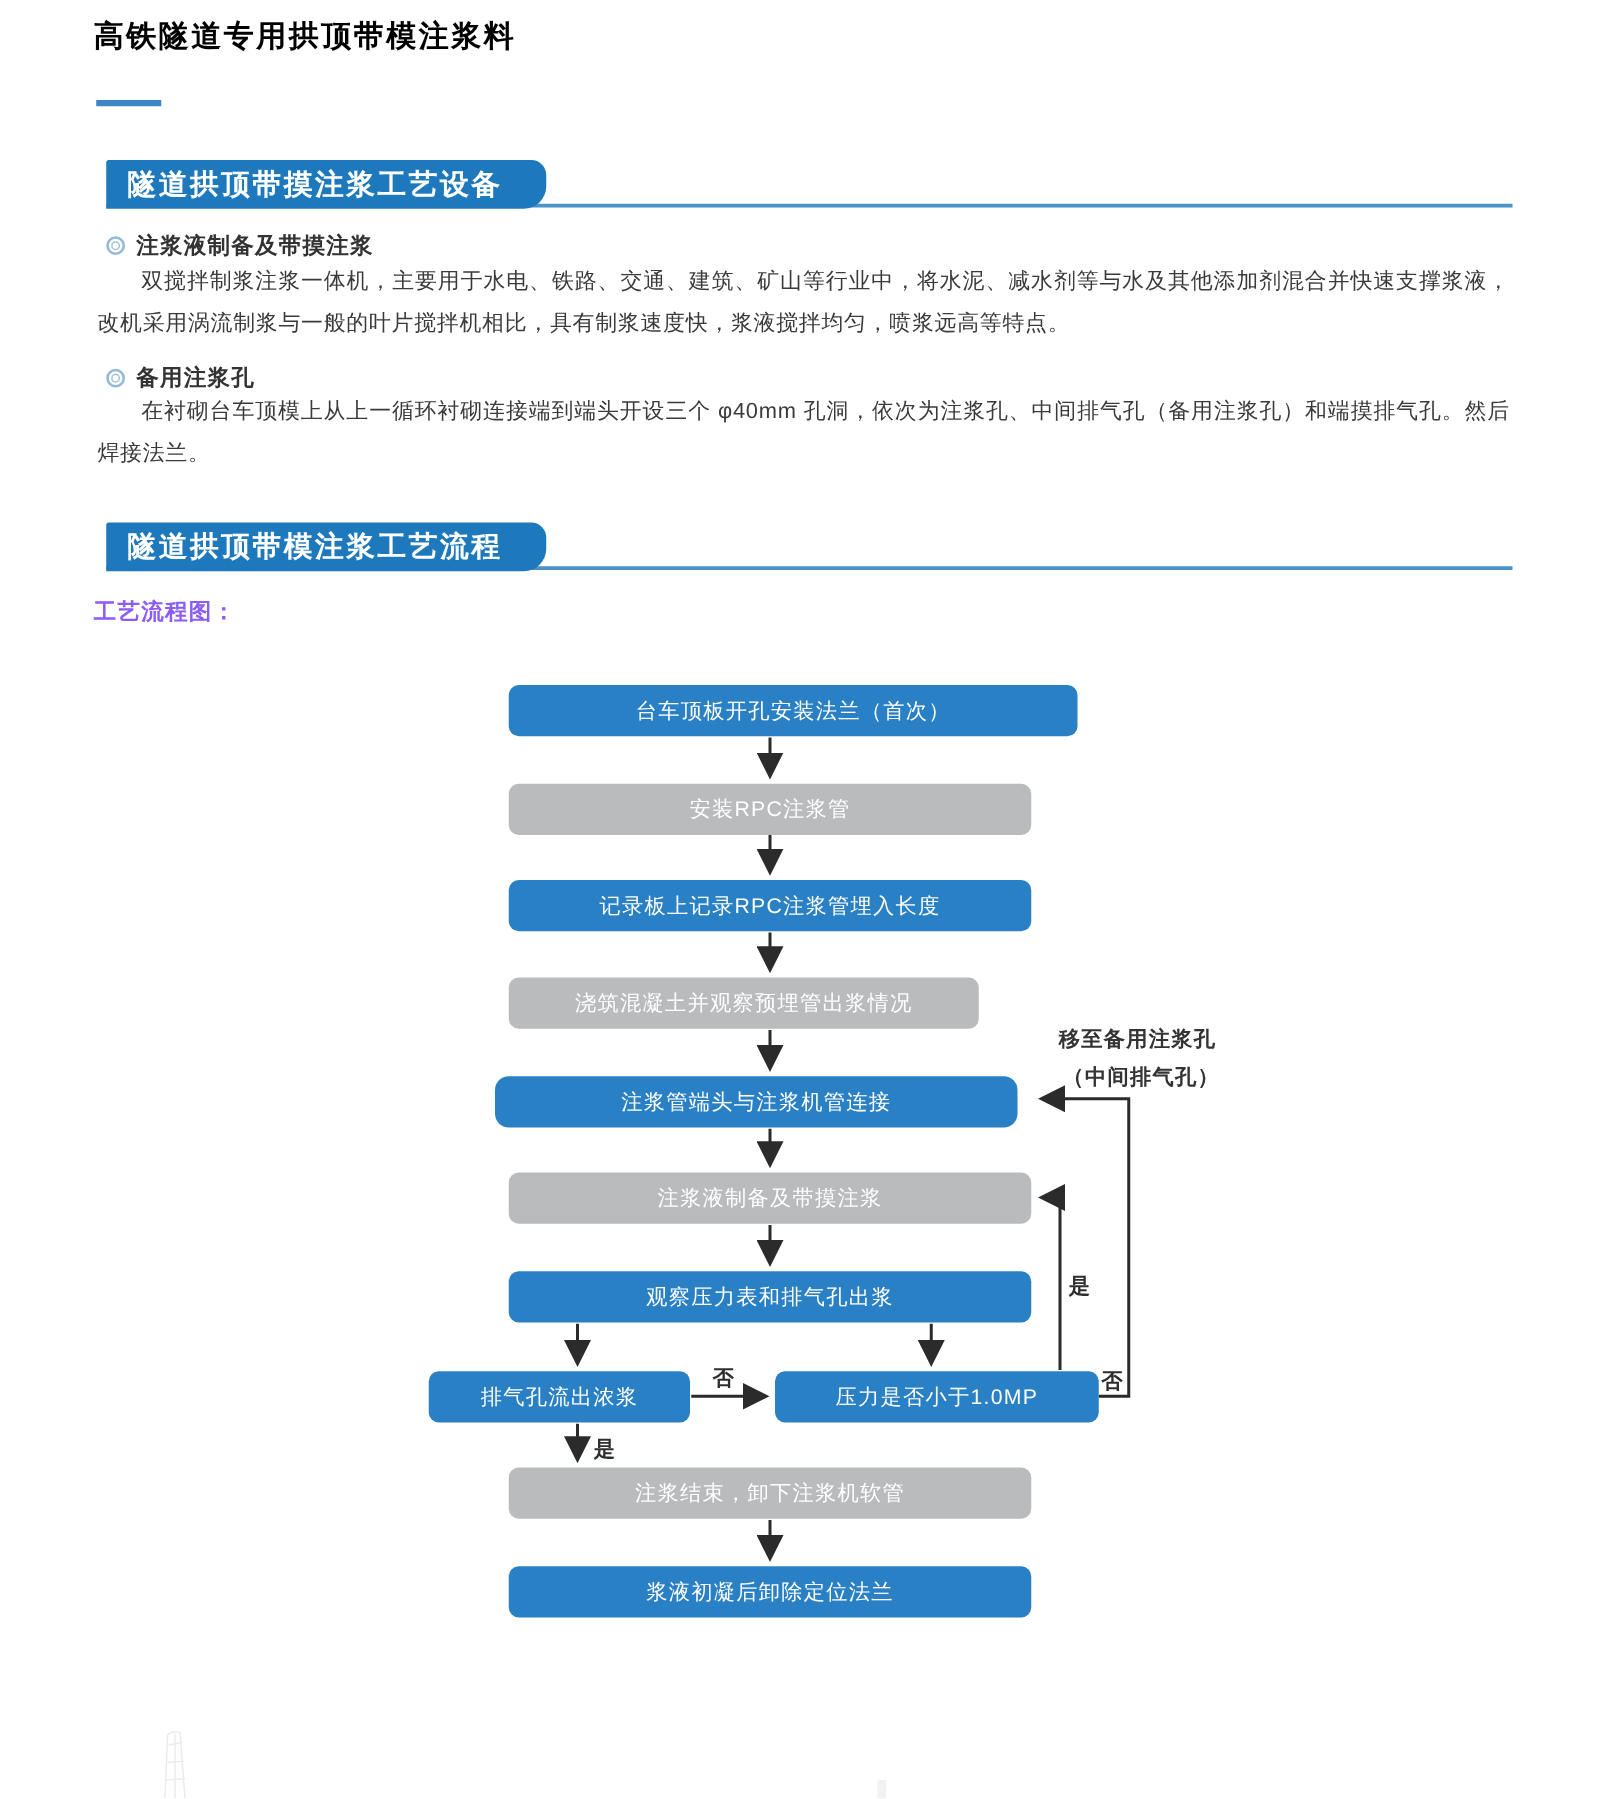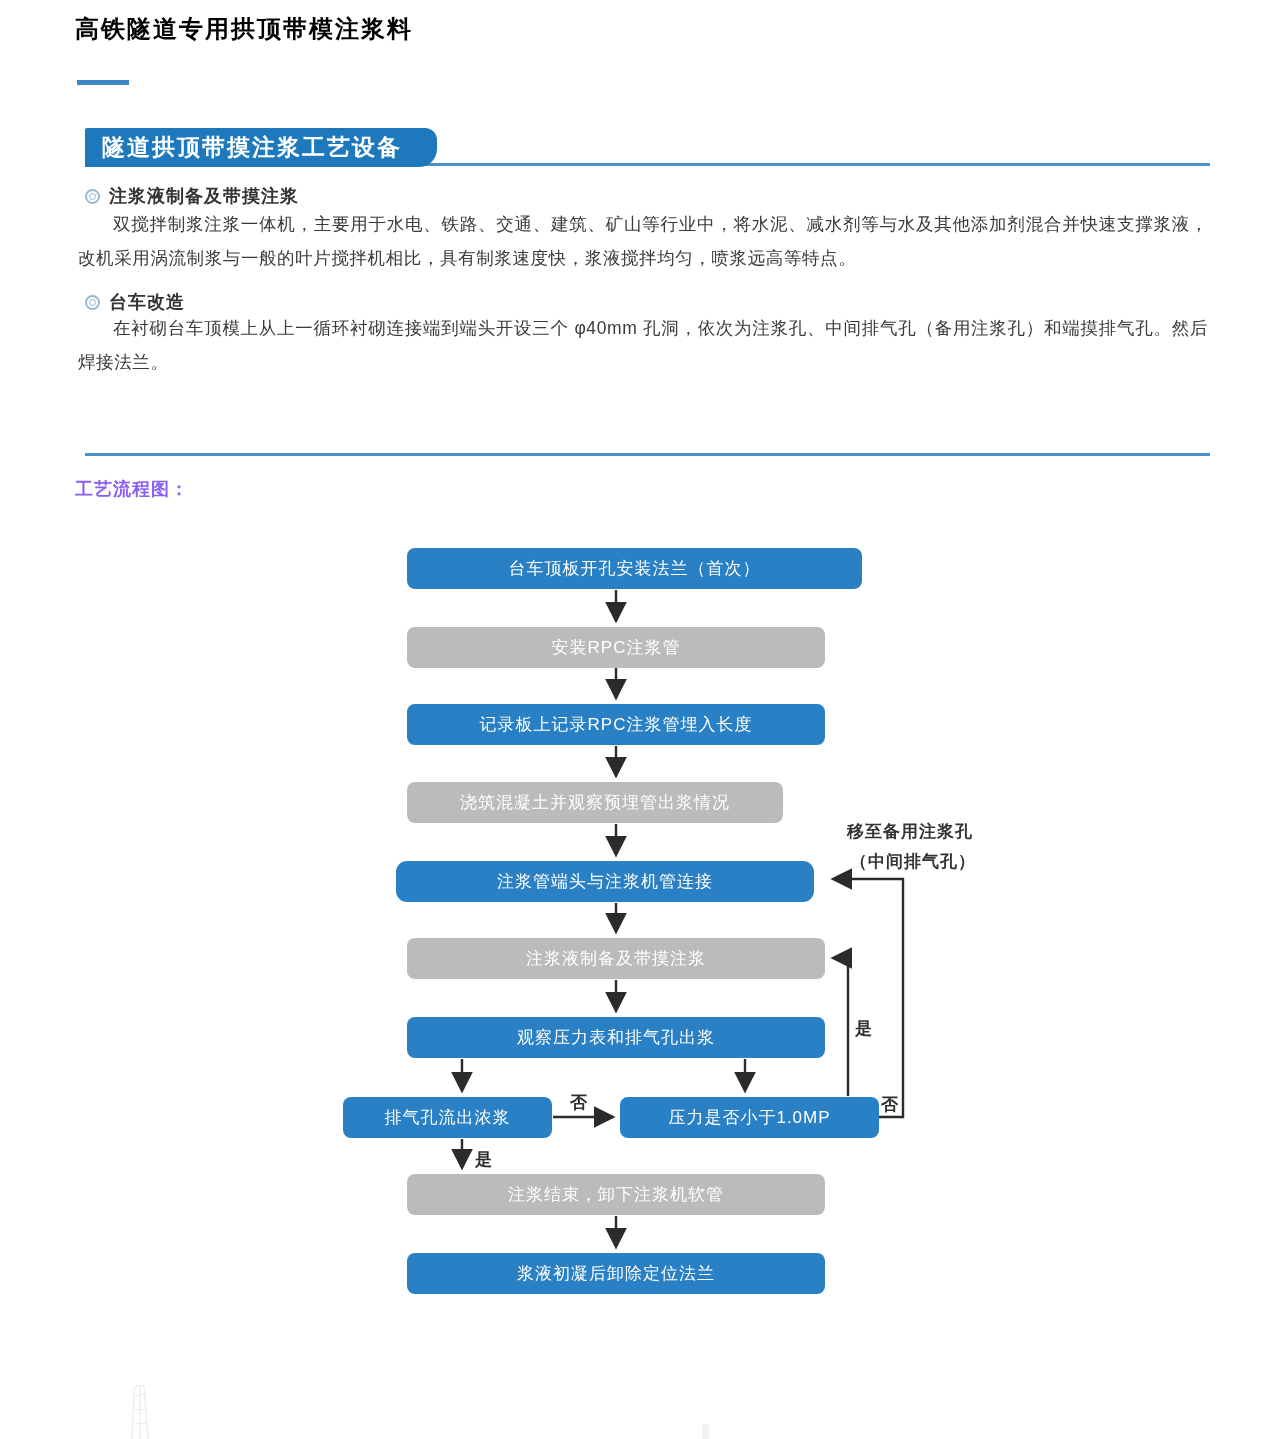--- a/index.html
+++ b/index.html
@@ -59,24 +59,25 @@
         <span></span>
       </span>
     <span class="bullet-label">注浆液制备及带摸注浆</span>
   </div>
   <p class="para" style="top:207px;">双搅拌制浆注浆一体机，主要用于水电、铁路、交通、建筑、矿山等行业中，将水泥、减水剂等与水及其他添加剂混合并快速支撑浆液，改机采用涡流制浆与一般的叶片搅拌机相比，具有制浆速度快，浆液搅拌均匀，喷浆远高等特点。</p>
 
   <div class="bullet-row" style="left:85px; top:290px;">
     <span class="ring-icon">
         <span></span>
       </span>
-    <span class="bullet-label">台车改造</span>
+    <span class="bullet-label">备用注浆孔</span>
   </div>
   <p class="para" style="top:311px;">在衬砌台车顶模上从上一循环衬砌连接端到端头开设三个 φ40mm 孔洞，依次为注浆孔、中间排气孔（备用注浆孔）和端摸排气孔。然后焊接法兰。</p>
 
+  <div class="banner" style="top:418px;">隧道拱顶带模注浆工艺流程</div>
   <div class="banner-line" style="top:453px;"></div>
 
   <div class="flow-label">工艺流程图：</div>
 
   <svg class="flow-svg" viewBox="0 0 1280 1439" xmlns="http://www.w3.org/2000/svg">
     <defs>
       <marker id="ah" markerWidth="9" markerHeight="9" refX="7.5" refY="4.5" orient="auto">
         <path d="M0,0 L9,4.5 L0,9 z" fill="#2b2b2b"></path>
       </marker>
     </defs>

